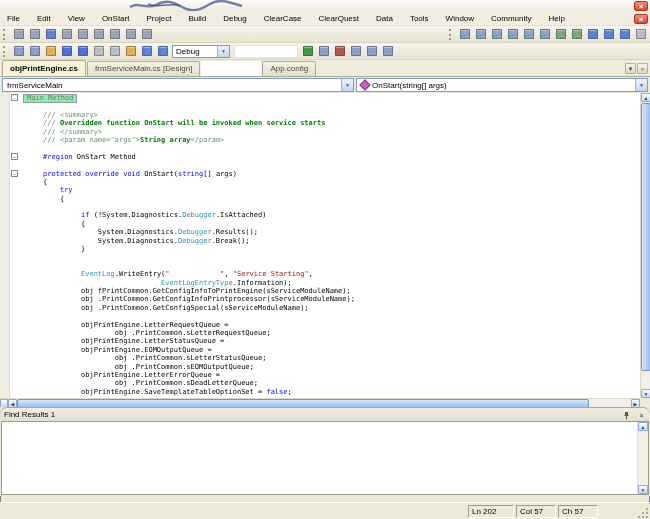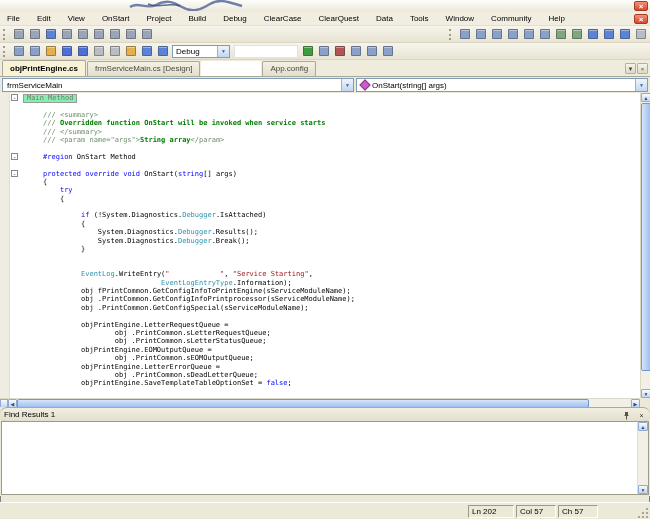--- a/index.html
+++ b/index.html
@@ -430,25 +430,29 @@
       <div class="cl">
         <span class="fold"></span>
         <span class="ct"><span class="sg-pln">              objPrintEngine.LetterRequestQueue =</span></span>
       </div>
       <div class="cl">
         <span class="fold"></span>
         <span class="ct"><span class="sg-pln">                      obj .PrintCommon.sLetterRequestQueue;</span></span>
       </div>
       <div class="cl">
         <span class="fold"></span>
+        <span class="ct"><span class="sg-pln">              objPrintEngine.LetterStatusQueue =</span></span>
+      </div>
+      <div class="cl">
+        <span class="fold"></span>
+        <span class="ct"><span class="sg-pln">              objPrintEngine.EOMOutputQueue =</span></span>
+      </div>
+      <div class="cl">
+        <span class="fold"></span>
         <span class="ct"><span class="sg-pln">                      obj .PrintCommon.sLetterStatusQueue;</span></span>
-      </div>
-      <div class="cl">
-        <span class="fold"></span>
-        <span class="ct"><span class="sg-pln">              objPrintEngine.EOMOutputQueue =</span></span>
       </div>
       <div class="cl">
         <span class="fold"></span>
         <span class="ct"><span class="sg-pln">                      obj .PrintCommon.sEOMOutputQueue;</span></span>
       </div>
       <div class="cl">
         <span class="fold"></span>
         <span class="ct"><span class="sg-pln">              objPrintEngine.LetterErrorQueue =</span></span>
       </div>
       <div class="cl">

